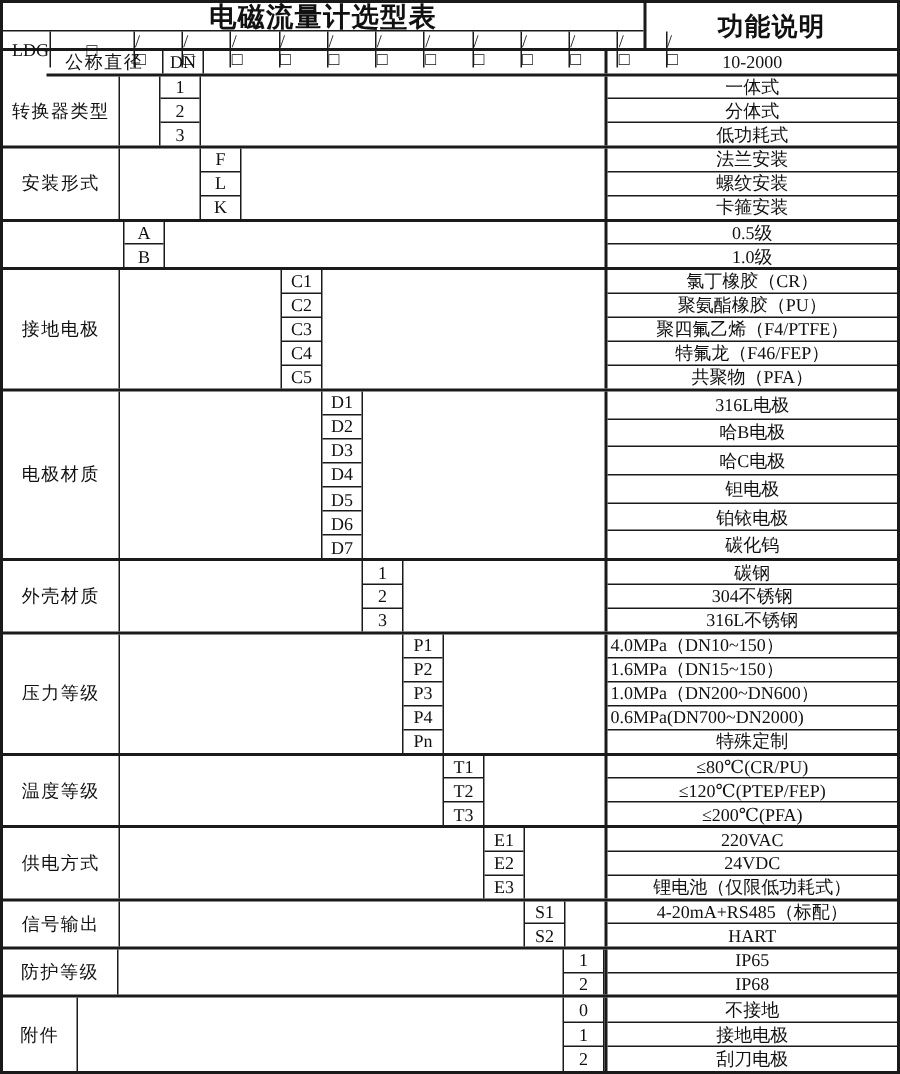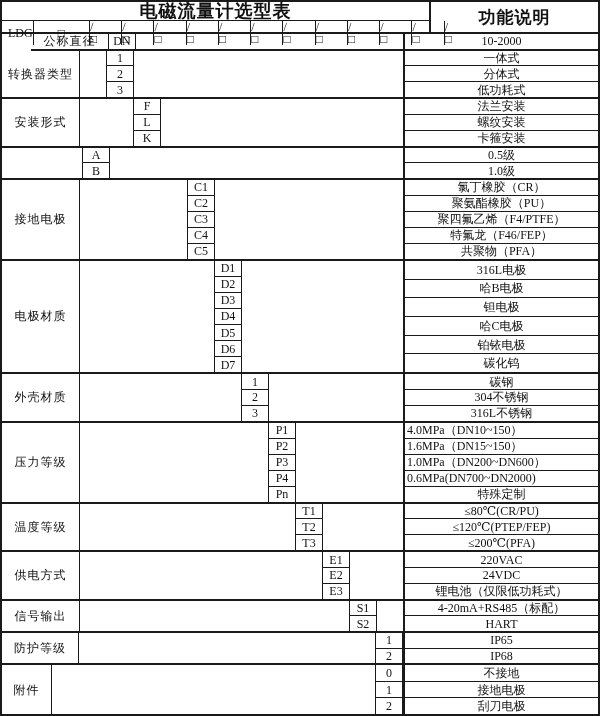--- a/index.html
+++ b/index.html
@@ -156,22 +156,22 @@
           <div class="code-cell">D3</div>
           <div class="code-cell">D4</div>
           <div class="code-cell">D5</div>
           <div class="code-cell">D6</div>
           <div class="code-cell">D7</div>
         </div>
         <div class="rfill"></div>
         <div class="fn-col">
           <div class="fn-cell">316L电极</div>
           <div class="fn-cell">哈B电极</div>
+          <div class="fn-cell">哈C电极</div>
           <div class="fn-cell">钽电极</div>
-          <div class="fn-cell">哈C电极</div>
           <div class="fn-cell">铂铱电极</div>
           <div class="fn-cell">碳化钨</div>
         </div>
       </div>
       <div class="block" style="height: calc(var(--rh) * 3);">
         <div class="lbl">外壳材质</div>
         <div class="lfill" style="width: 162px;"></div>
         <div class="code-col">
           <div class="code-cell">1</div>
           <div class="code-cell">2</div>

